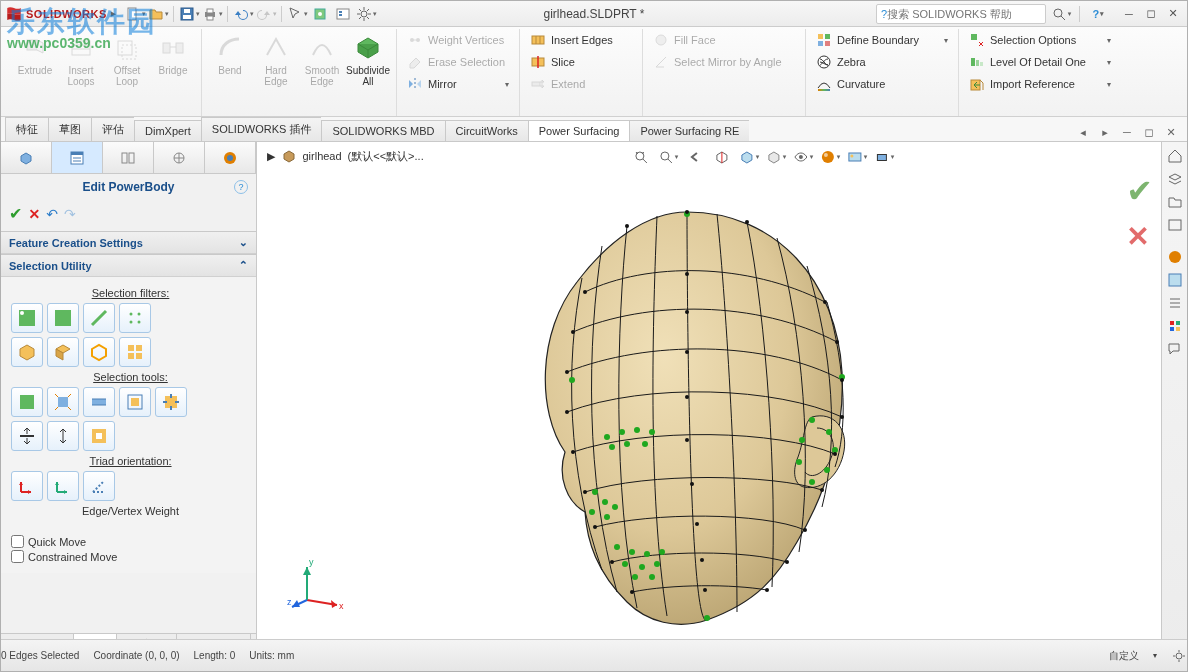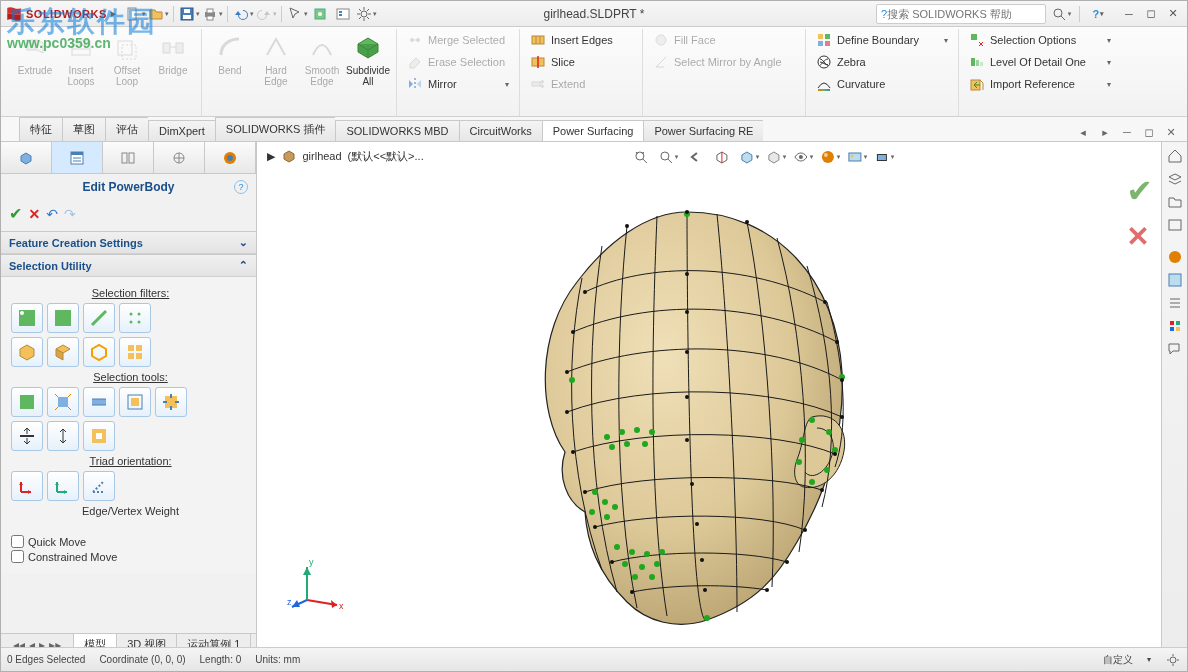--- a/index.html
+++ b/index.html
@@ -26,21 +26,21 @@
 .rib-row { display:flex; gap:2px; }
 .rib-big { width:44px; display:flex; flex-direction:column; align-items:center; justify-content:flex-start; padding:2px 1px; text-align:center; border-radius:2px; cursor:pointer; }
 .rib-big.dim { opacity:0.4; }
 .rib-big .ic { height:34px; display:flex; align-items:center; justify-content:center; }
 .rib-big .lbl { font-size:10px; line-height:11px; }
 .rib-sm { height:22px; display:flex; align-items:center; padding:0 4px; gap:5px; border-radius:2px; cursor:pointer; min-width:110px; }
 .rib-sm.dim { opacity:0.4; }
 .rib-sm .ic { width:16px; height:16px; display:flex; align-items:center; justify-content:center; }
 .rib-sm .lbl { font-size:11px; }
 .rib-sm .car { margin-left:auto; font-size:8px; color:#666; }
-.ribtabs { height:25px; background:#f7f7f7; border-bottom:1px solid #c9c9c9; display:flex; align-items:flex-end; padding-left:18px; }
+.ribtabs { height:25px; background:#f7f7f7; border-bottom:1px solid #c9c9c9; display:flex; align-items:flex-end; padding-left:4px; }
 .rtab { padding:4px 10px; border:1px solid transparent; border-bottom:none; font-size:11px; cursor:pointer; background:linear-gradient(#f4f4f4,#e7e7e7); border-color:#c9c9c9; border-right:none; }
 .rtab:last-of-type{border-right:1px solid #c9c9c9;}
 .rtab.active { background:#fff; position:relative; z-index:2; }
 .rtab-spacer { flex:1; }
 .rtab-ctrl { display:flex; gap:2px; padding-right:6px; }
 .rtab-ctrl span { width:20px; height:18px; display:flex; align-items:center; justify-content:center; cursor:pointer; color:#666; border:1px solid transparent;}
 .workspace { position:absolute; top:141px; bottom:16px; left:0; right:0; display:flex; }
 .left-panel { width:256px; background:#f1f1f1; border-right:1px solid #c9c9c9; display:flex; flex-direction:column; overflow:hidden; }
 .lp-tabs { height:32px; display:flex; border-bottom:1px solid #c9c9c9; }
 .lp-tab { flex:1; display:flex; align-items:center; justify-content:center; border-right:1px solid #c9c9c9; background:linear-gradient(#fbfbfb,#e8e8e8); cursor:pointer; }
@@ -69,21 +69,21 @@
 .viewport { flex:1; position:relative; background:#fff; overflow:hidden; }
 .breadcrumb { position:absolute; top:6px; left:10px; display:flex; align-items:center; gap:6px; font-size:11px; z-index:5; }
 .breadcrumb .node { display:flex; align-items:center; gap:5px; }
 .vp-toolbar { position:absolute; top:4px; left:50%; transform:translateX(-30%); display:flex; gap:3px; z-index:5; }
 .vp-btn { width:24px; height:22px; display:flex; align-items:center; justify-content:center; border-radius:2px; cursor:pointer; color:#555; }
 .confirm-corner { position:absolute; top:30px; right:8px; z-index:5; display:flex; flex-direction:column; gap:10px; }
 .confirm-corner .ok { color:#7db56f; font-size:32px; cursor:pointer; }
 .confirm-corner .no { color:#e26b6b; font-size:28px; font-weight:bold; cursor:pointer; }
 .right-rail { width:26px; background:linear-gradient(#f5f5f5,#ececec); border-left:1px solid #c9c9c9; display:flex; flex-direction:column; align-items:center; padding-top:4px; gap:3px; }
 .rr-btn { width:20px; height:20px; display:flex; align-items:center; justify-content:center; cursor:pointer; color:#555; border-radius:2px; }
-.statusbar { position:absolute; bottom:0; left:0; right:0; height:24px; background:linear-gradient(#f4f4f4,#e6e6e6); border-top:1px solid #ccc; display:flex; align-items:center; font-size:10px; color:#444; padding:0 6px; gap:14px; }
+.statusbar { position:absolute; bottom:0; left:0; right:0; height:32px; background:linear-gradient(#f4f4f4,#e6e6e6); border-top:1px solid #ccc; display:flex; align-items:center; font-size:10px; color:#444; padding:0 0; gap:14px; }
 .statusbar .sep{flex:1;}
 .triad { position:absolute; bottom:40px; left:30px; z-index:4; }
 .head-canvas { position:absolute; top:50px; left:220px; width:420px; height:440px; z-index:3; }
 svg{display:block;}
 .ico{width:16px;height:16px;}
 </style>
 </head>
 <body>
 
 <div class="watermark">
@@ -277,21 +277,21 @@
   </div>
   <div class="rib-grp">
     <div class="rib-sm dim">
         <span class="ic">
           <svg viewBox="0 0 16 16">
             <circle cx="5" cy="8" r="2" fill="#aaa"></circle>
             <circle cx="11" cy="8" r="2" fill="#aaa"></circle>
             <path d="M5 8h6" stroke="#aaa"></path>
           </svg>
         </span>
-        <span class="lbl">Merge Selected</span>
+        <span class="lbl">Weight Vertices</span>
       </div>
     <div class="rib-sm dim">
         <span class="ic">
           <svg viewBox="0 0 16 16">
             <path d="M3 10l6-6 4 4-6 6H3z" fill="#ddd" stroke="#aaa"></path>
           </svg>
         </span>
         <span class="lbl">Erase Selection</span>
       </div>
     <div class="rib-sm">

